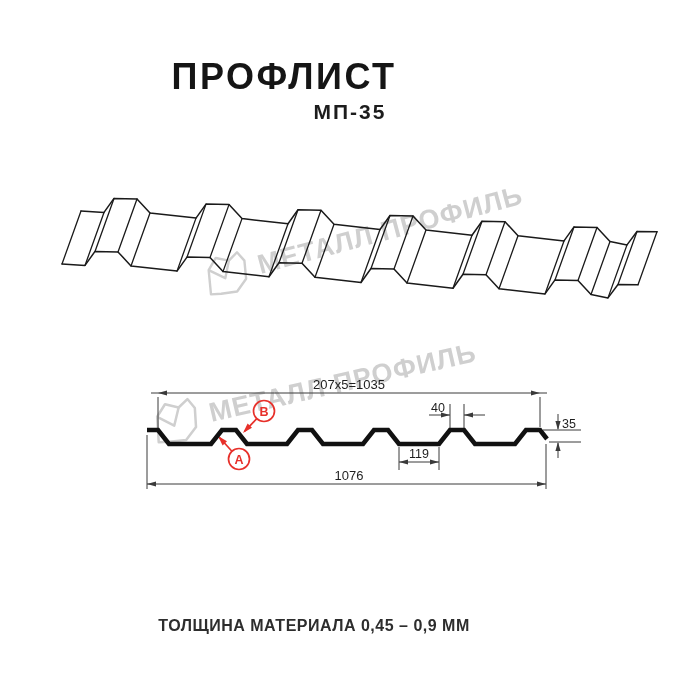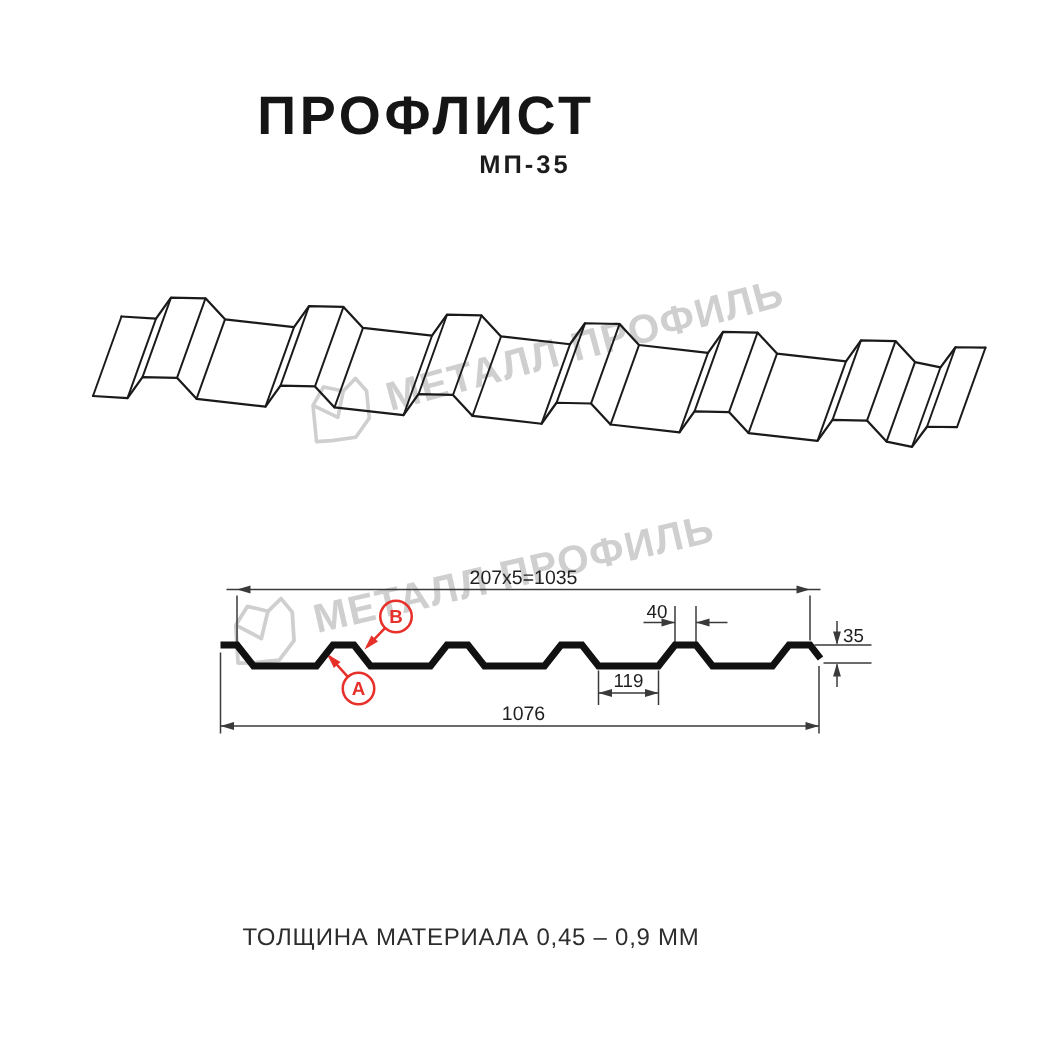--- a/index.html
+++ b/index.html
@@ -2,23 +2,23 @@
 <html><head>
 <meta charset="utf-8">
 <style>
   html,body{margin:0;padding:0;background:#fff}
   body{width:700px;height:700px;position:relative;overflow:hidden;
        font-family:"Liberation Sans",sans-serif}
   .abs{position:absolute;left:0;top:0}
   .page-title{position:absolute;top:56px;left:0;width:568px;margin:0;text-align:center;
        font-size:36px;font-weight:bold;letter-spacing:2.5px;color:#151515}
   .subtitle{position:absolute;top:100px;left:0;width:700px;text-align:center;
-       font-size:17px;font-weight:bold;letter-spacing:2px;color:#1c1c1c}
+       font-size:21px;font-weight:bold;letter-spacing:2px;color:#1c1c1c}
   .footer-note{position:absolute;top:617px;left:0;width:628px;text-align:center;
-       font-size:16px;font-weight:normal;letter-spacing:.5px;color:#2d2d2d}
+       font-size:16px;font-weight:bold;letter-spacing:.5px;color:#2d2d2d}
   .wm{position:absolute;display:flex;align-items:center;gap:9px;color:#cfcfcf;
       transform-origin:0 50%;white-space:nowrap}
   .wm .wm-text{font-size:27px;font-weight:bold;letter-spacing:1px}
   .wm1{left:203px;top:258px;transform:rotate(-15deg)}
   .wm2{left:150px;top:404px;transform:rotate(-13deg)}
   .iso-line{fill:none;stroke:#1a1a1a;stroke-width:1.5;stroke-linejoin:round;stroke-linecap:round}
   .iso-thin{stroke-width:1.3}
   .dim-line{stroke:#3a3a3a;stroke-width:1;fill:none}
   .profile-line{fill:none;stroke:#111;stroke-width:4.6;stroke-linejoin:miter}
   .dim-text{font-family:"Liberation Sans",sans-serif;font-size:13px;fill:#1f1f1f}

